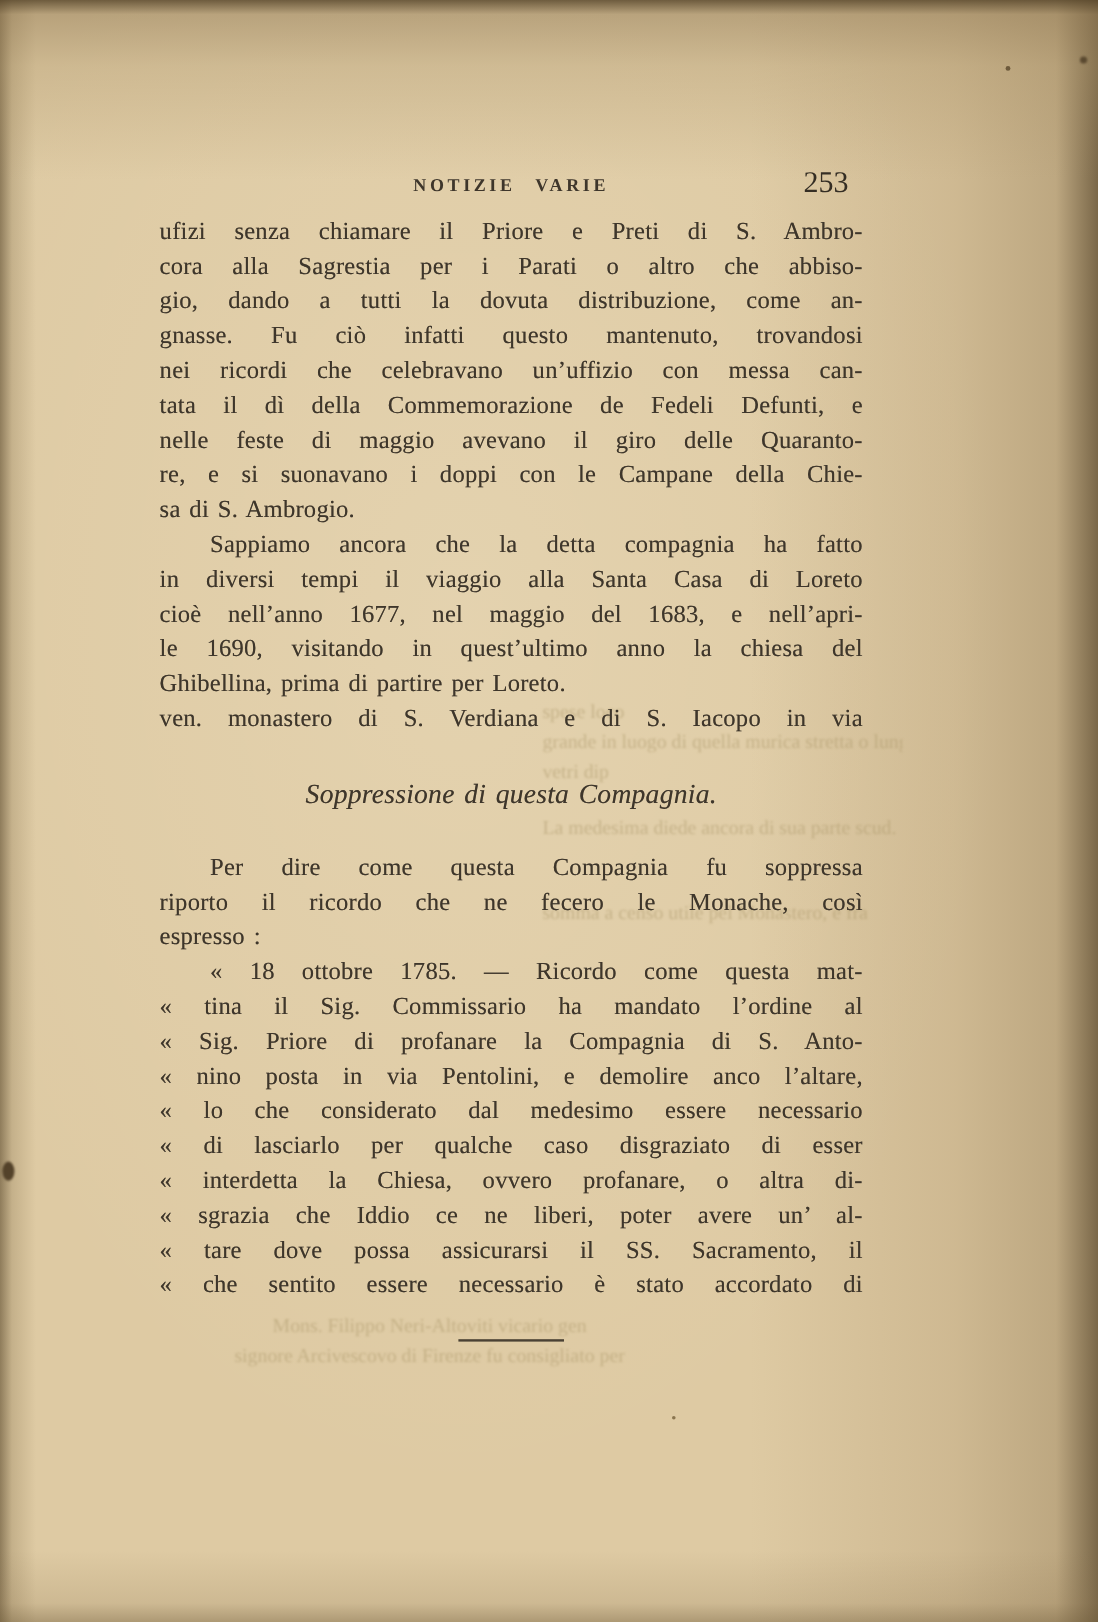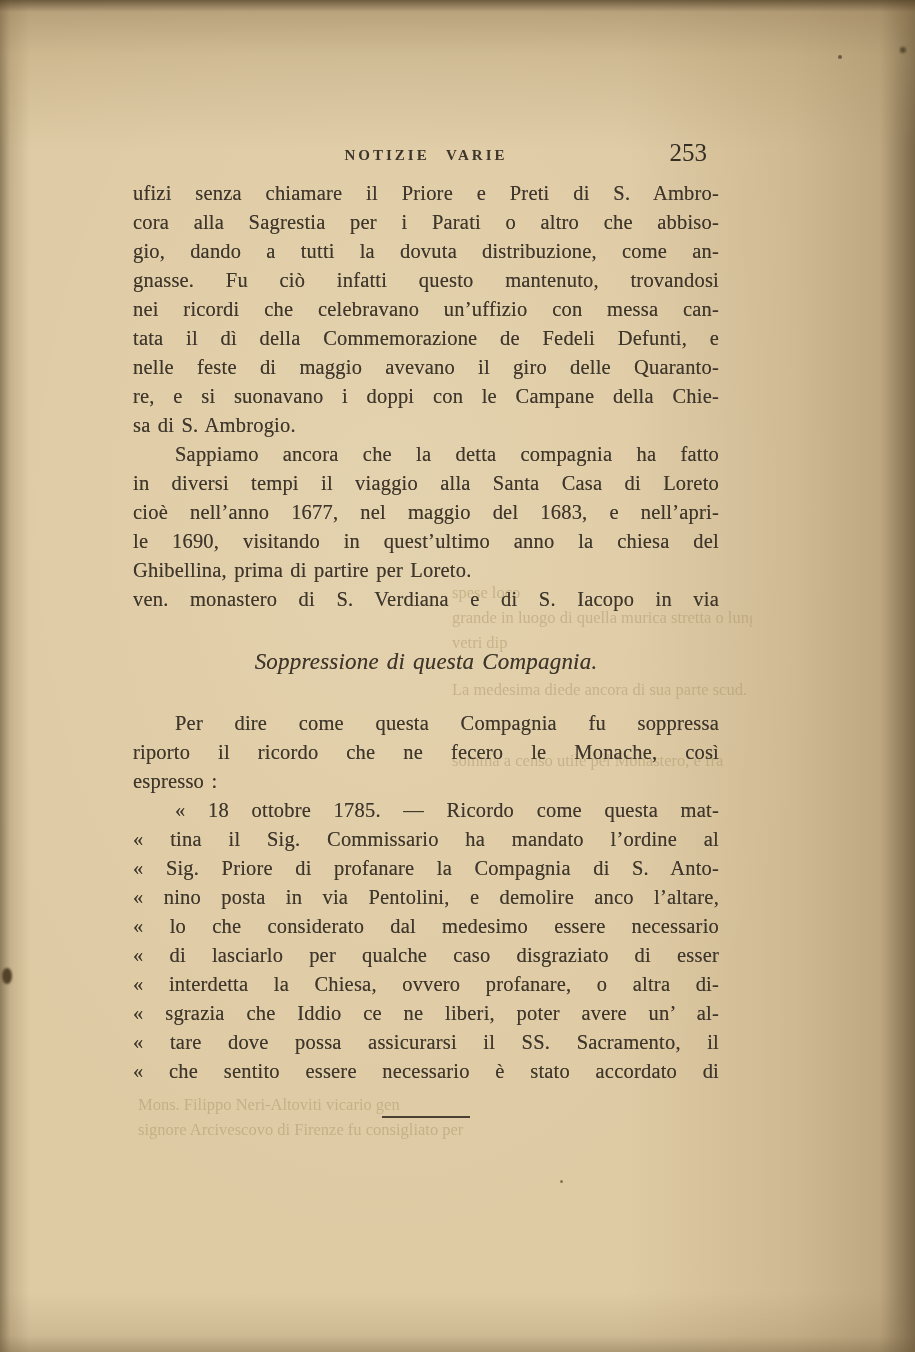--- a/index.html
+++ b/index.html
@@ -92,21 +92,21 @@
     font-size: 16.5px;
     line-height: 25px;
     opacity: .5;
     filter: blur(.7px);
     white-space: nowrap;
     overflow: hidden;
   }
   .bleed-mid { left: 452px; top: 580px; width: 300px; }
   .bleed-mid .bleed-line:nth-child(4) { margin-top: 22px; }
   .bleed-mid .bleed-line:nth-child(5) { margin-top: 46px; }
-  .bleed-bottom { left: 138px; top: 1092px; width: 440px; }
+  .bleed-bottom { left: 138px; top: 1092px; width: 440px; text-align: center; }
 
   
   .speck { position: absolute; border-radius: 50%; }
   .speck-1 { left: 2px; top: 968px; width: 10px; height: 16px; background: #53422a; filter: blur(1px); }
   .speck-2 { left: 838px; top: 55px; width: 4px; height: 4px; background: #6d5a3c; filter: blur(.5px); }
   .speck-3 { left: 560px; top: 1180px; width: 3px; height: 3px; background: #8a754f; filter: blur(.5px); }
   .speck-4 { left: 900px; top: 47px; width: 6px; height: 6px; background: #5a4930; filter: blur(1px); }
 </style>
 </head>
 <body>

